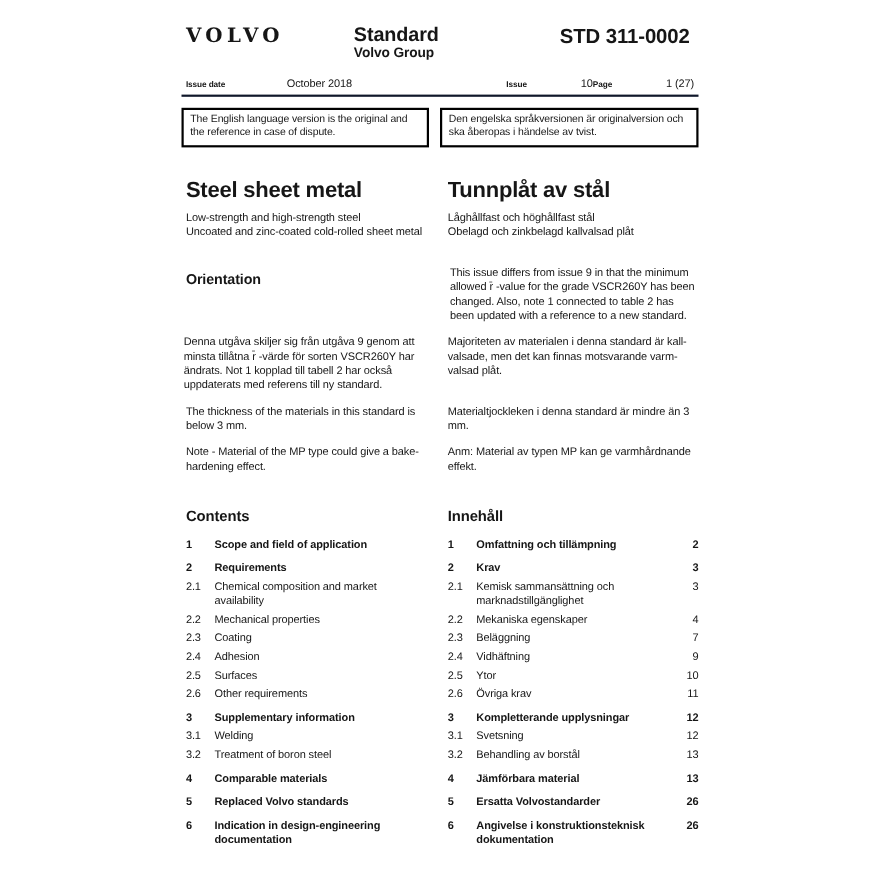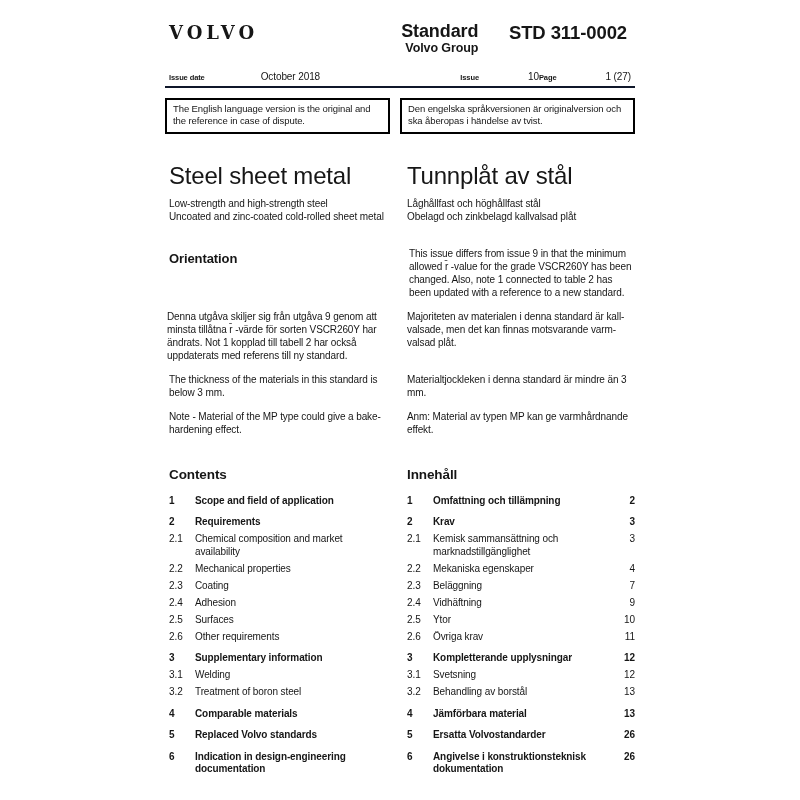--- a/index.html
+++ b/index.html
@@ -17,21 +17,21 @@
   .masthead { display: flex; align-items: flex-start; }
   .mast-left { flex: 1; }
   .logo {
     font-family: "DejaVu Serif", serif;
     font-weight: bold;
     font-size: 18px;
     letter-spacing: 4px;
     padding-left: 4px;
     white-space: nowrap;
   }
-  .mast-center { flex: 1; text-align: right; }
+  .mast-center { flex: 1; text-align: left; }
   .doc-type { font-size: 18px; font-weight: bold; line-height: 1.05; }
   .org { font-size: 12.5px; font-weight: bold; }
   .mast-right { flex: 1; text-align: right; }
   .doc-number { font-size: 18.5px; font-weight: bold; padding-right: 8px; white-space: nowrap; }
 
   
   .issue-row {
     display: flex; align-items: baseline;
     margin-top: 16px; padding-bottom: 4px;
     border-bottom: 2px solid #0f172a;
@@ -47,21 +47,21 @@
   .notice {
     border: 2.5px solid #000;
     padding: 3px 6px 5px 6px;
     font-size: 9.5px; line-height: 12px;
   }
 
   
   .cols { display: grid; grid-template-columns: 225px 230px; column-gap: 15px; margin-top: 28px; }
   .title-block { margin-bottom: 24px; padding-left: 4px; }
   .cols > .sv-cell { padding-left: 2px; }
-  .doc-title { font-size: 24px; font-weight: normal; letter-spacing: -0.2px; margin: 0 0 7px 0; white-space: nowrap; }
+  .doc-title { font-size: 20px; font-weight: bold; letter-spacing: -0.2px; margin: 0 0 7px 0; white-space: nowrap; }
   .subtitle { font-size: 10px; line-height: 13px; }
 
   .section-heading { font-size: 13px; font-weight: bold; margin: 4px 0 15px 0; padding-left: 4px; }
   .para { margin: 0 0 11px 0; font-size: 10px; line-height: 13px; padding-left: 4px; }
 
   .toc-heading { font-size: 13.5px; font-weight: bold; margin: 20px 0 13px 0; padding-left: 4px; }
   .toc { font-size: 10px; line-height: 12.5px; padding-left: 4px; }
   .toc-row { display: grid; grid-template-columns: 26px 1fr; margin-bottom: 4.5px; }
   .toc-row.with-page { grid-template-columns: 26px 1fr 24px; }
   .toc-row.gap { margin-top: 9px; }

